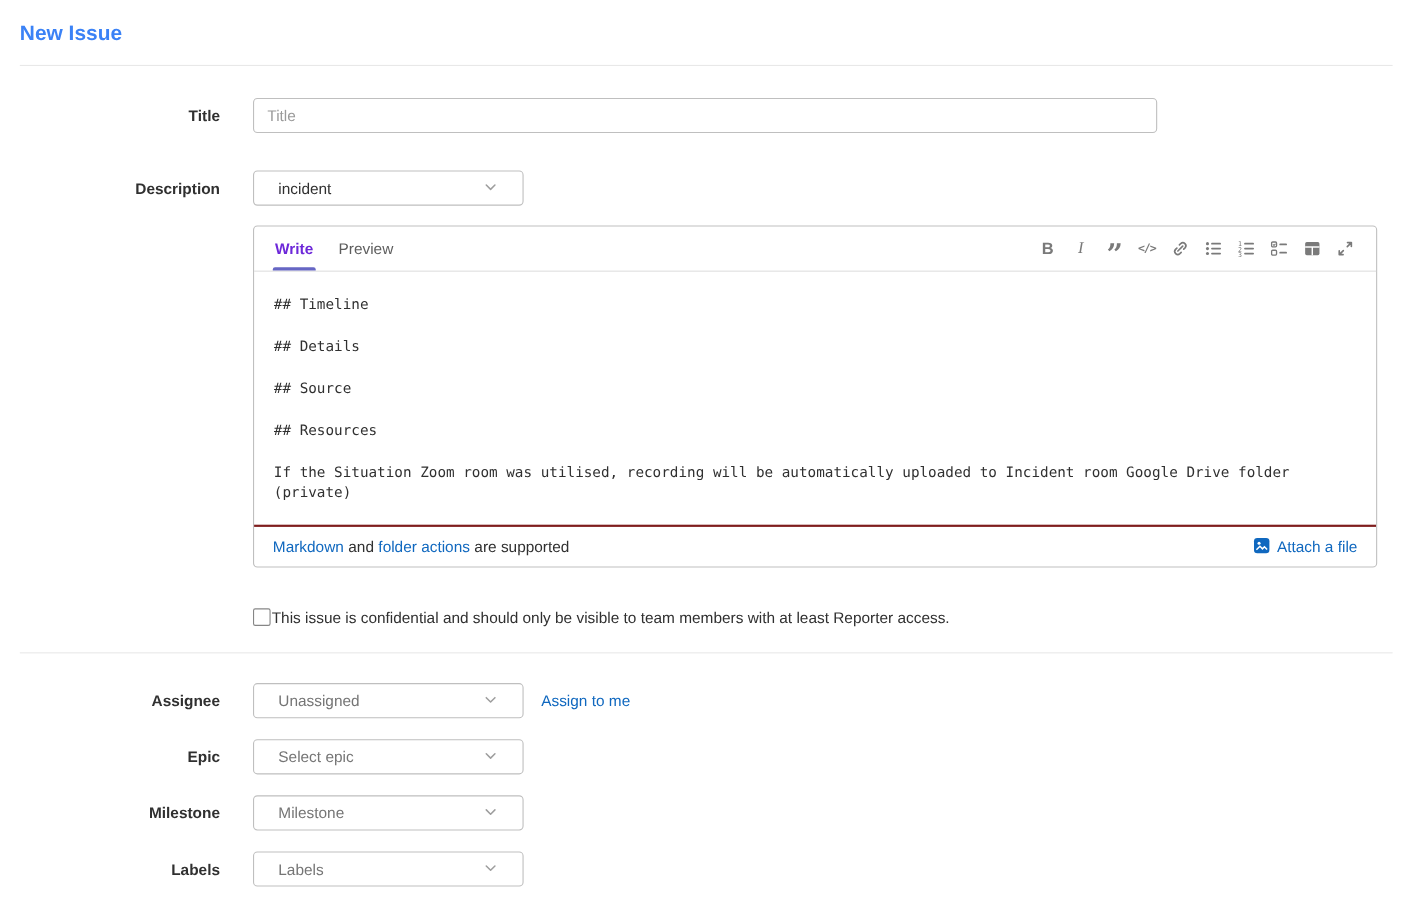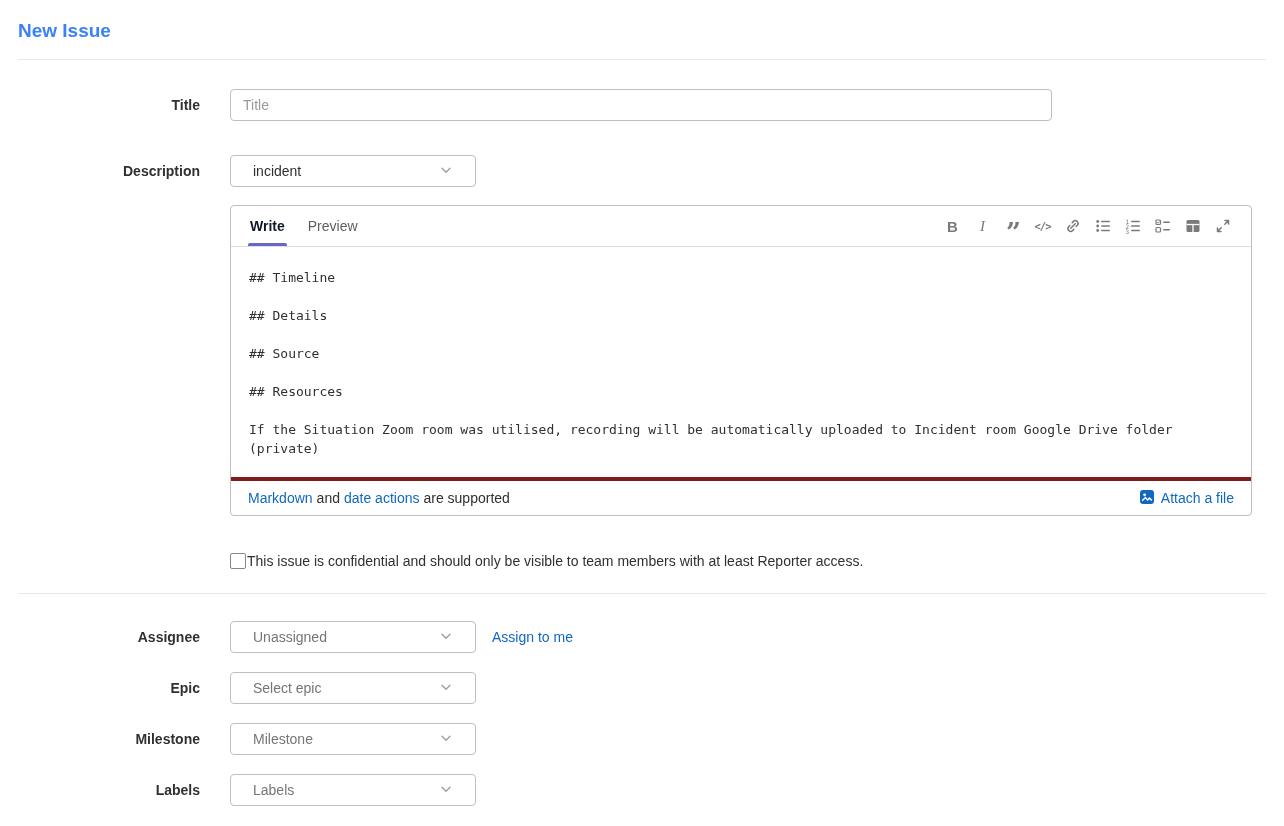--- a/index.html
+++ b/index.html
@@ -51,21 +51,21 @@
     border: 1px solid #bfbfbf; border-radius: 4px; background: #fff;
   }
   .editor-tabbar {
     height: 41px; display: flex; align-items: stretch;
     padding: 0 17px; border-bottom: 1px solid #dedede;
   }
   .tab {
     display: flex; align-items: center; padding: 0 2px; margin-right: 19px;
     color: #5e5e5e; cursor: pointer; position: relative; font-size: 14px;
   }
-  .tab.active { color: #0f172a; font-weight: 700; }
+  .tab.active { color: #6d28d9; font-weight: 700; }
   .tab.active::after {
     content: ""; position: absolute; left: 0; right: 0; bottom: 0;
     height: 3px; background: #6666c4; border-radius: 2px 2px 0 0;
   }
   .toolbar { margin-left: auto; display: flex; align-items: center; gap: 7px; }
   .tb-btn {
     width: 23px; height: 24px; border: none; background: transparent; padding: 0;
     display: flex; align-items: center; justify-content: center;
     color: #7a7a7a; cursor: pointer; border-radius: 3px;
   }
@@ -74,21 +74,21 @@
   .glyph-q { font-family: "DejaVu Serif", serif; font-weight: 700; font-size: 26px; line-height: 8px; padding-top: 12px; letter-spacing: -2px; }
   .glyph-c { font-family: "DejaVu Sans Mono", monospace; font-size: 10.5px; font-weight: 700; letter-spacing: -1px; }
 
   .editor-area {
     display: block; width: 100%; height: 230px;
     padding: 21px 18px; border: none; outline: none; resize: none;
     font-family: "DejaVu Sans Mono", monospace; font-size: 13px; line-height: 19px;
     color: #303030; background: transparent;
   }
   .editor-footer {
-    height: 38px; border-top: 4px solid #7f1d1d;
+    height: 38px; border-top: 2px solid #7f1d1d;
     display: flex; align-items: center; justify-content: space-between;
     padding: 0 17px; font-size: 14px; color: #303030;
   }
   .footer-left { display: flex; gap: 4px; align-items: center; }
   a.link { color: #1068bf; text-decoration: none; cursor: pointer; }
   .footer-right { display: flex; align-items: center; gap: 6px; color: #1068bf; cursor: pointer; }
 
   .row-confidential { margin-top: 37px; }
   .confidential { display: flex; align-items: center; gap: 1px; }
   .checkbox {
@@ -227,21 +227,21 @@
 ## Source
 
 ## Resources
 
 If the Situation Zoom room was utilised, recording will be automatically uploaded to Incident room Google Drive folder (private)</textarea>
 
         <div class="editor-footer">
           <div class="footer-left">
             <a class="link">Markdown</a>
             <span>and</span>
-            <a class="link">date actions</a>
+            <a class="link">folder actions</a>
             <span>are supported</span>
           </div>
           <div class="footer-right">
             <span>
               <svg viewBox="0 0 16 16" width="16" height="16">
                   <rect x="1" y="1" width="14" height="14" rx="3" fill="#1068bf"></rect>
                   <circle cx="5.6" cy="5.8" r="1.4" fill="#fff"></circle>
                   <path d="M3.2 11.8l3.2-3.2 2.3 2.3 1.8-1.8 2.4 2.4" stroke="#fff" stroke-width="1.4" fill="none"></path>
                 </svg>
             </span>

